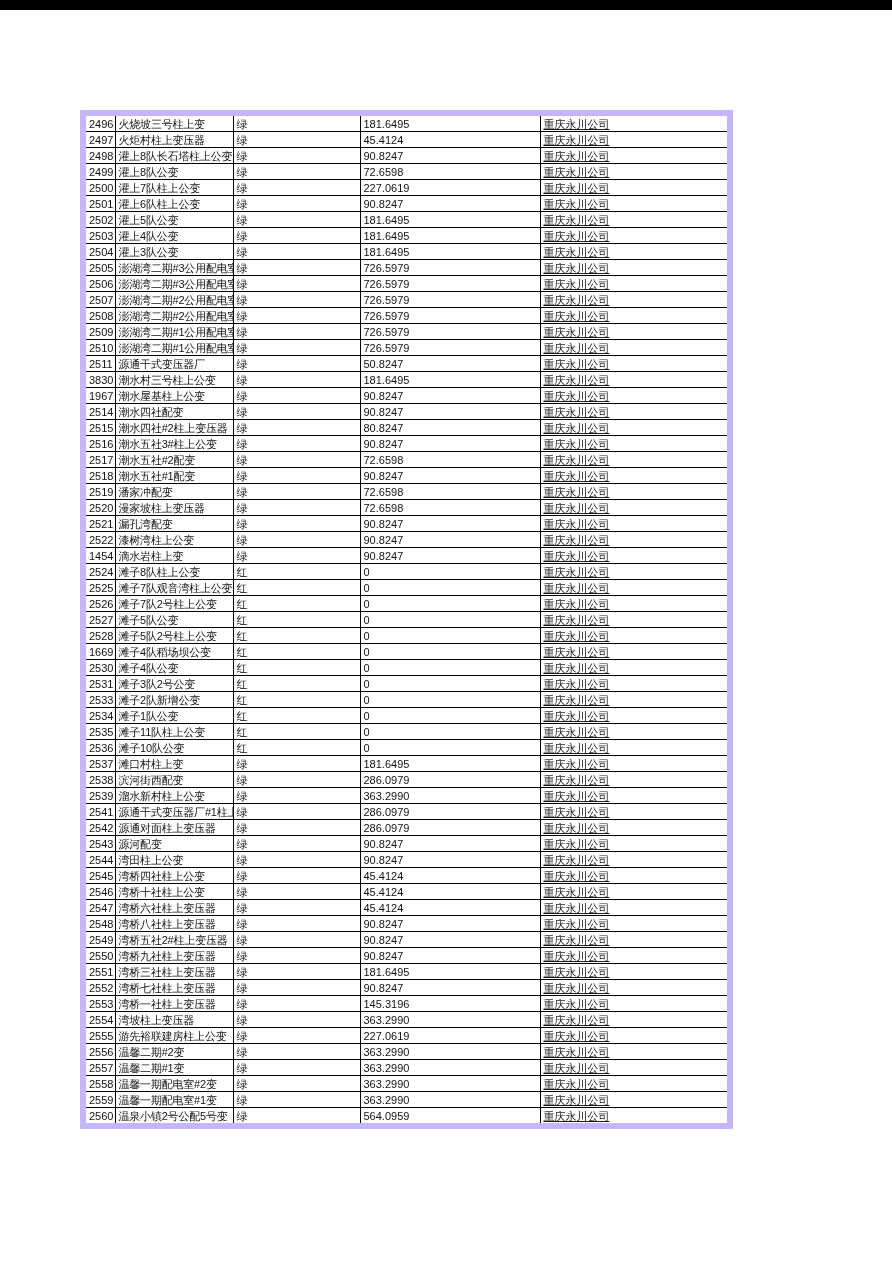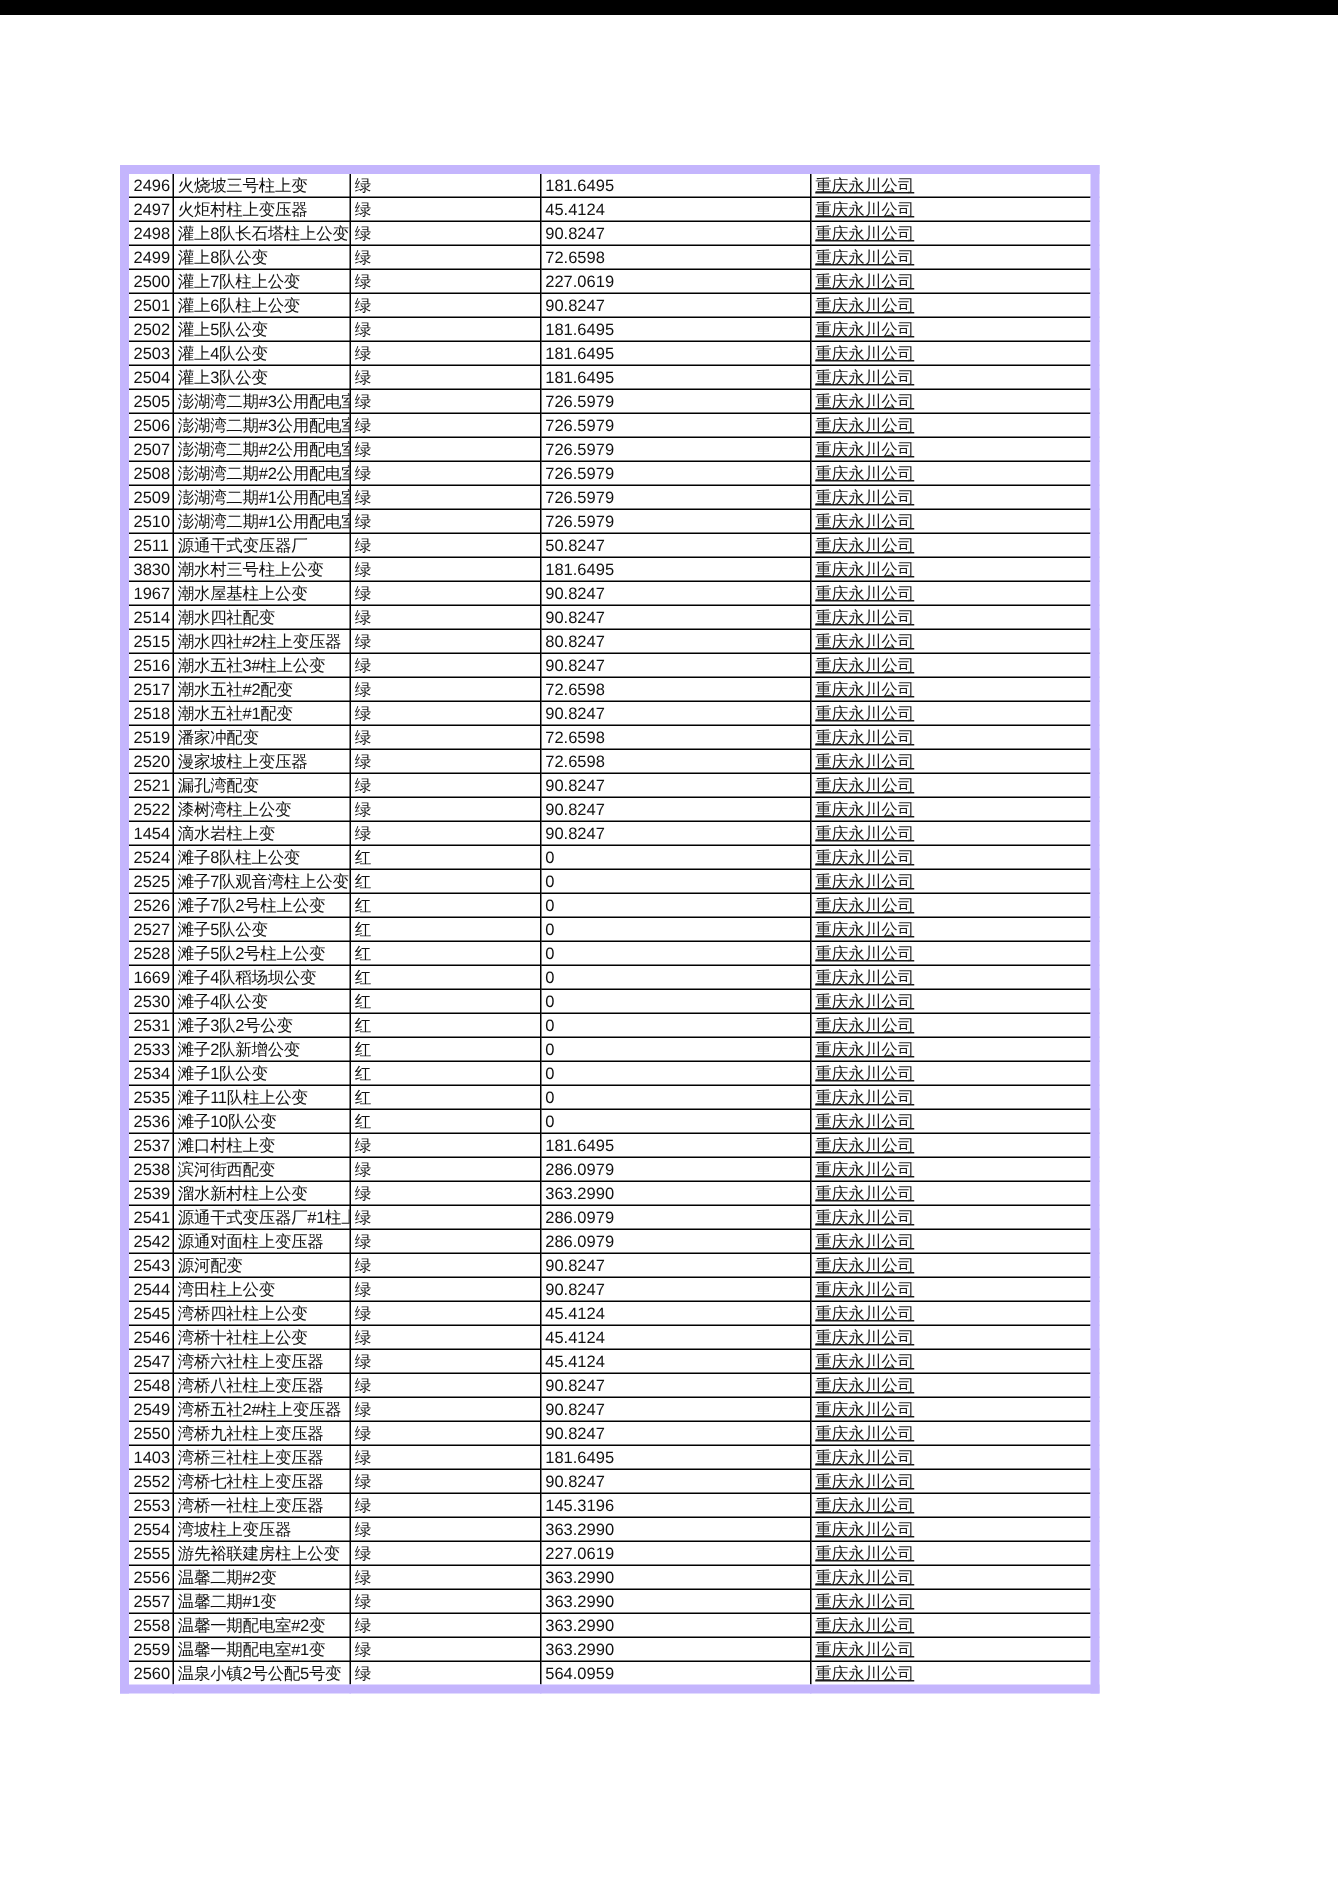--- a/index.html
+++ b/index.html
@@ -591,21 +591,21 @@
     <td class="c-id">2550</td>
     <td class="c-name">湾桥九社柱上变压器</td>
     <td class="c-status">绿</td>
     <td class="c-value">90.8247</td>
     <td class="c-company">
       <span class="company-link">重庆永川公司</span>
     </td>
   </tr>
 
   <tr>
-    <td class="c-id">1403</td>
+    <td class="c-id">2551</td>
     <td class="c-name">湾桥三社柱上变压器</td>
     <td class="c-status">绿</td>
     <td class="c-value">181.6495</td>
     <td class="c-company">
       <span class="company-link">重庆永川公司</span>
     </td>
   </tr>
 
   <tr>
     <td class="c-id">2552</td>

